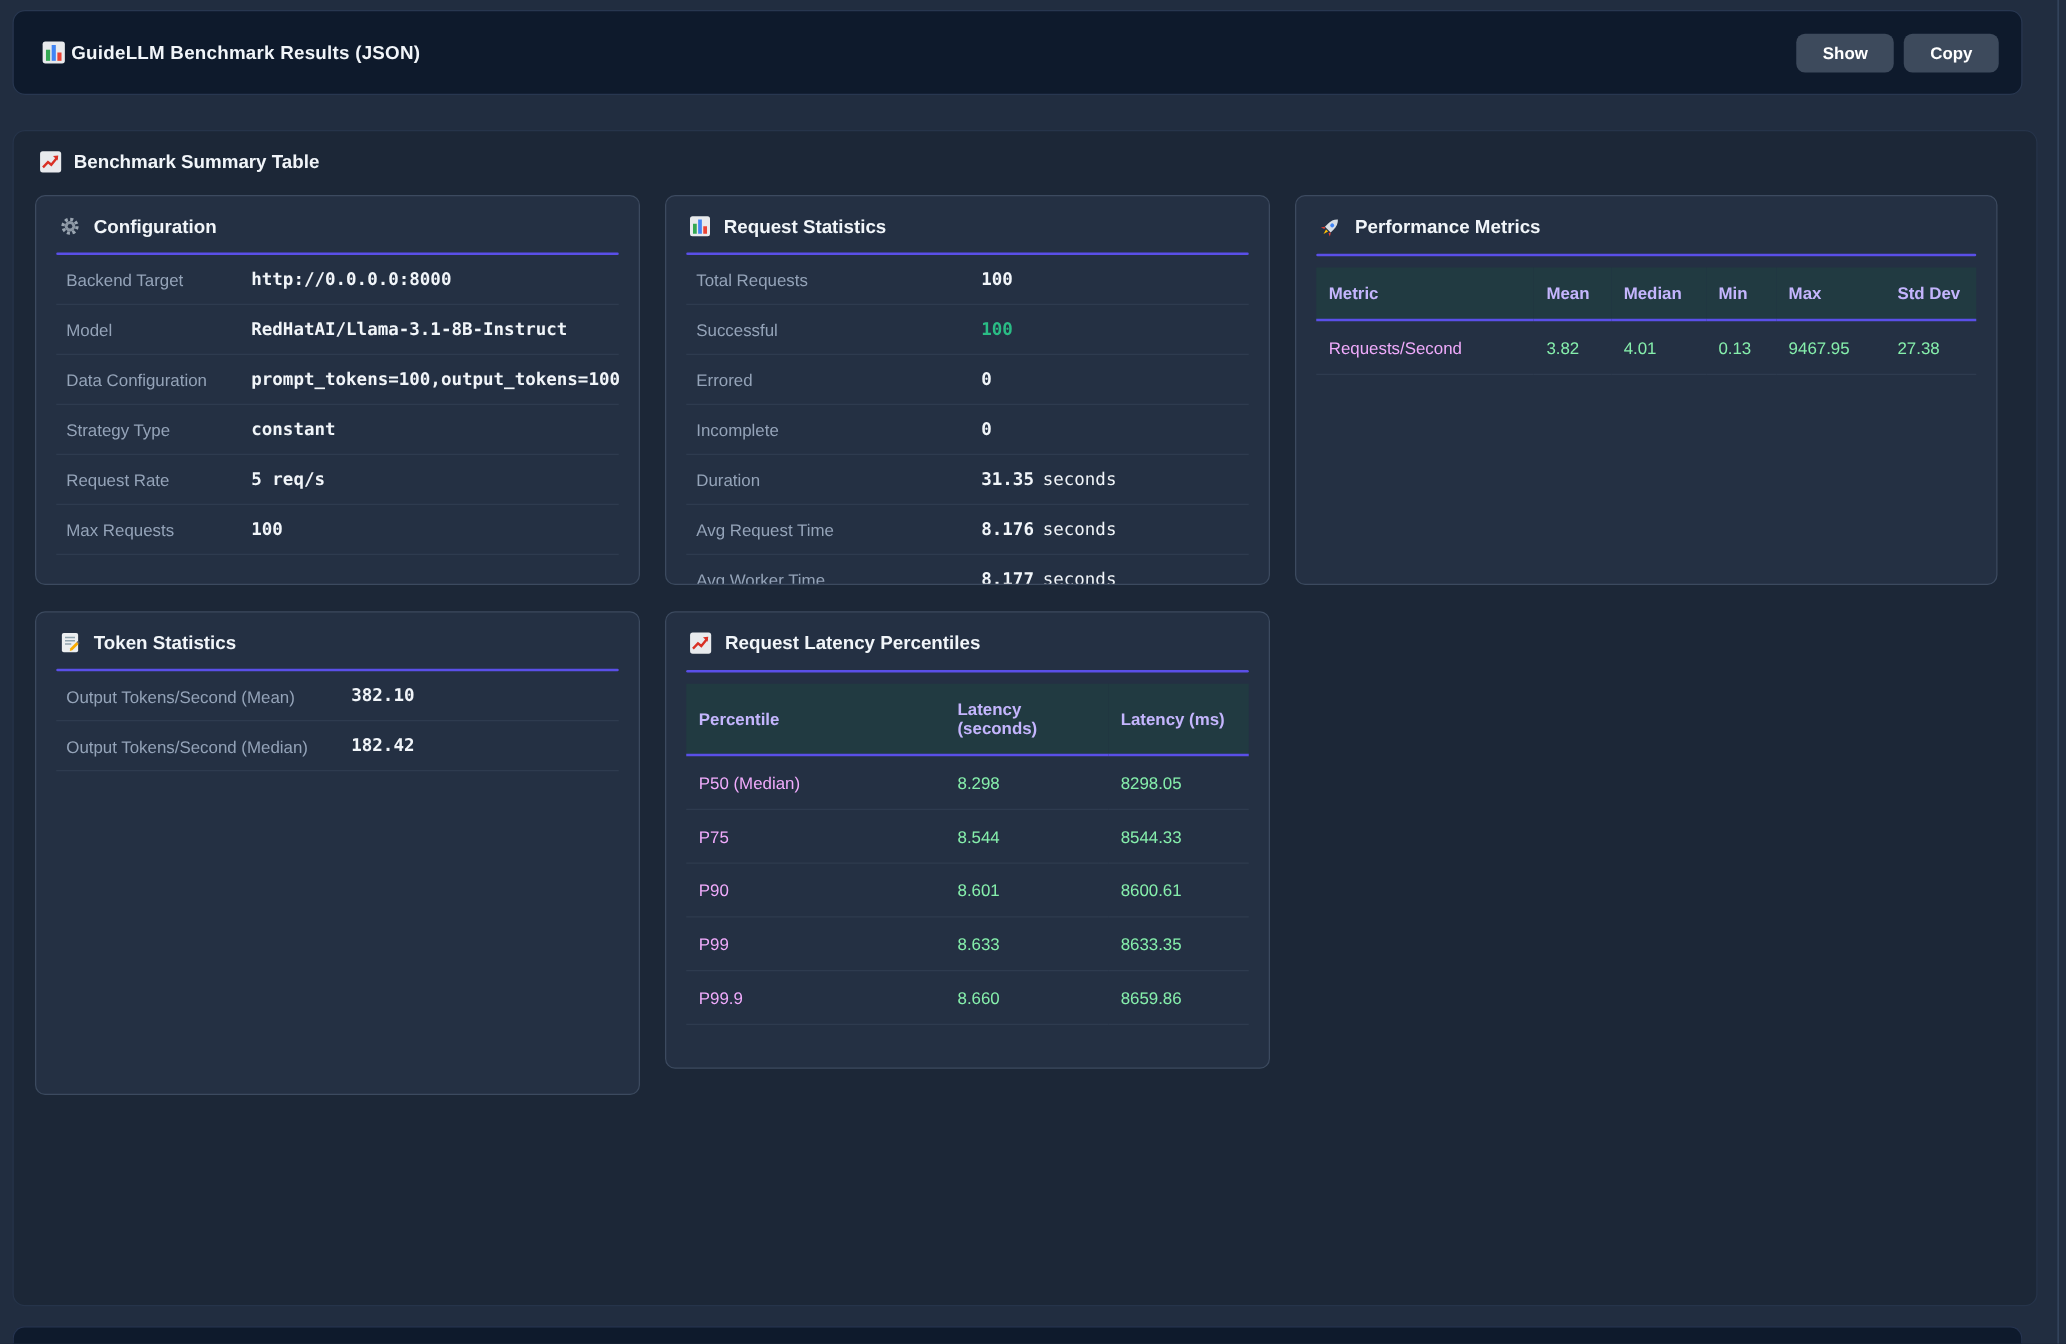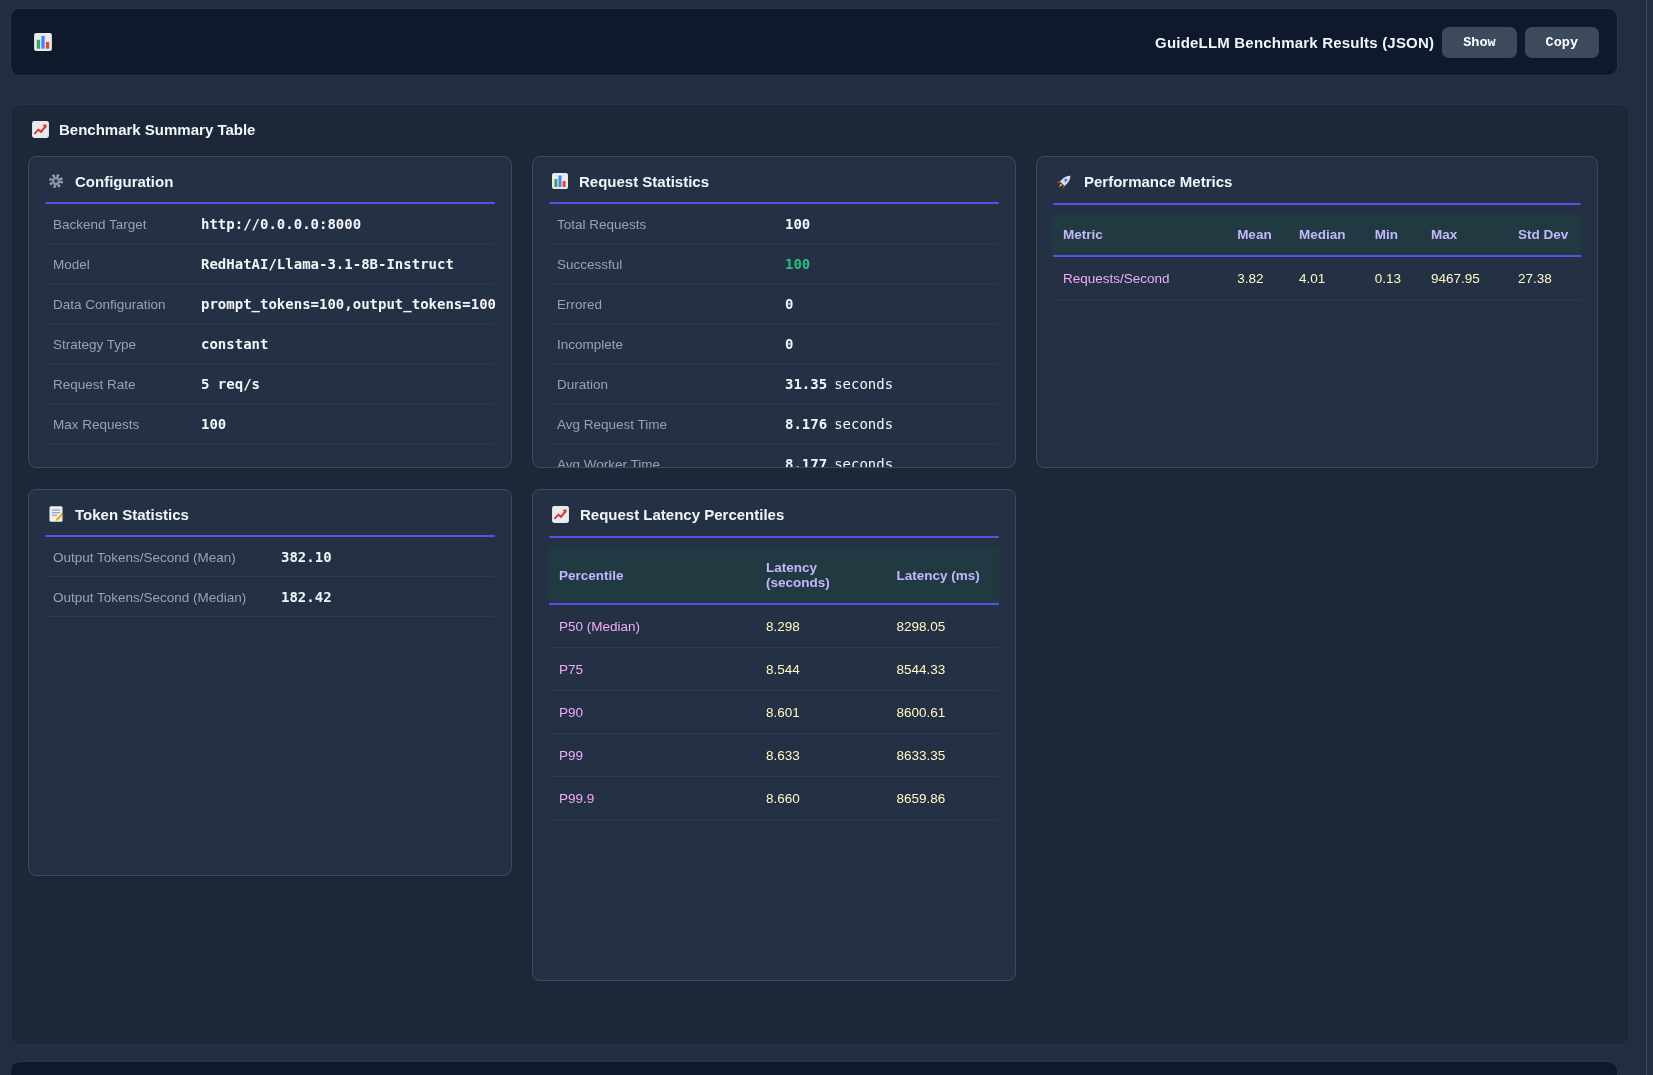--- a/index.html
+++ b/index.html
@@ -14,25 +14,25 @@
   
   .header-panel {
     margin:8px 35px 0 10px;
     height:68px;
     background:#0e1a2c;
     border:1px solid #283750;
     border-radius:10px;
     display:flex; align-items:center;
     padding:0 18px 0 22px;
   }
-  .header-title-wrap { display:flex; align-items:center; gap:25px; flex:1;justify-content:space-between; }
+  .header-title-wrap { display:flex; align-items:center; gap:4px; flex:1; }
   .header-title { font-size:15px; font-weight:700; letter-spacing:.2px; }
   .hdr-btn {
     background:#3d4a5c; color:#fff; border:none; cursor:pointer;
-    font-family:Liberation Mono, monospace;
+    font-family:Liberation Sans, sans-serif;
     font-size:13.5px; font-weight:700;
     padding:8px 21px; border-radius:7px; margin-left:8px;
   }
 
   
   .section-panel {
     margin:28px 23px 0 10px;
     height:941px;
     background:#1c2737;
     border:1px solid #26344a;
@@ -51,21 +51,21 @@
   }
   .card {
     background:#243043;
     border:1px solid #3c4a5f;
     border-radius:8px;
     padding:0 16px;
     overflow:hidden;
   }
   .card-config, .card-reqstats, .card-perf { height:312px; }
   .card-token { height:387px; grid-column:1; }
-  .card-latency { height:492px; grid-column:2; }
+  .card-latency { height:366px; grid-column:2; }
 
   .card-title { display:flex; align-items:center; gap:10px; padding:15px 2px 12px 2px; }
   .card-title-text { font-size:15px; font-weight:700; }
   .title-underline { height:2px; background:#5a4fe8; border-radius:1px; }
 
   
   .kv-row {
     display:flex; align-items:flex-end;
     padding:12px 8px 11px 8px;
     border-bottom:1px solid #2e3b4f;
@@ -86,21 +86,21 @@
   }
   table.dtable thead tr { background:#213a41; }
   table.dtable th {
     color:#c4b5fd; font-weight:700; text-align:left;
     padding:13px 10px;
     border-bottom:2px solid #5a4fe8;
   }
   table.dtable td {
     padding:14px 10px 13px 10px;
     border-bottom:1px solid #2e3b4f;
-    color:#fef9c3;
+    color:#86efac;
   }
   table.dtable td.cell-label { color:#f0abfc; }
   .perf-table col.c1{width:31%} .perf-table col.c2{width:11%}
   .perf-table col.c3{width:13.5%} .perf-table col.c4{width:10%}
   .perf-table col.c5{width:15.5%} .perf-table col.c6{width:13%}
   .lat-table col.c1{width:46%} .lat-table col.c2{width:29%} .lat-table col.c3{width:25%}
   .lat-table { margin-top:15px; }
 
   
   .footer-strip {

